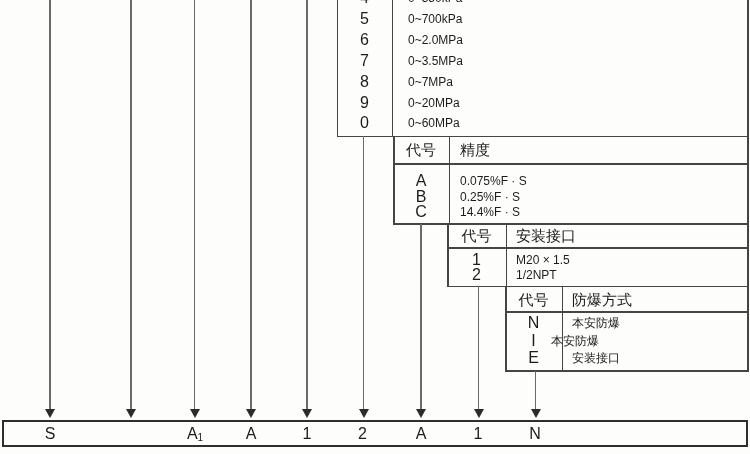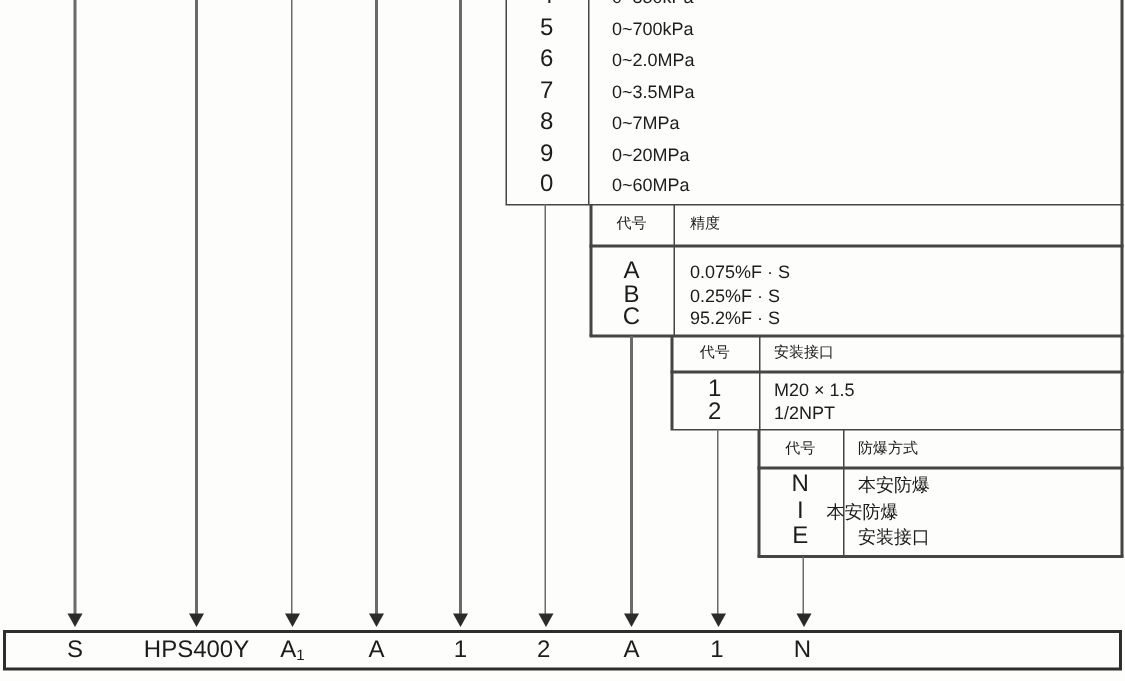--- a/index.html
+++ b/index.html
@@ -6,21 +6,21 @@
   .diagram{
     position:relative;width:750px;height:454px;overflow:hidden;
     background:#fdfdfc;color:#1c1c1c;
     font-family:"Liberation Sans","DejaVu Sans",sans-serif;
   }
   .vline{position:absolute;width:1.5px;background:#6a6a6a;}
   .vline.tbl{background:#454545;}
   .hline{position:absolute;height:1.5px;background:#454545;}
   .code{position:absolute;text-align:center;font-size:16px;line-height:20px;white-space:nowrap;}
   .val{position:absolute;font-size:12px;line-height:20px;white-space:nowrap;}
-  .hdr{font-size:10px;}
+  .hdr{font-size:15px;}
   .arrow{position:absolute;width:0;height:0;top:409px;
          border-left:5px solid transparent;border-right:5px solid transparent;
          border-top:9.5px solid #2b2b2b;}
   .model-box{position:absolute;left:2px;top:420px;width:742px;height:23px;
              border:2px solid #2e2e2e;background:#fdfdfc;}
   .seg{position:absolute;top:424px;font-size:16px;line-height:20px;
        transform:translateX(-50%);white-space:nowrap;}
   .seg .sub{font-size:10px;vertical-align:-2px;}
 </style>
 </head>
@@ -62,21 +62,21 @@
     <div class="hline" style="left:393px;top:223px;width:355.5px"></div>
 
     <div class="code hdr" style="left:393px;top:140px;width:56px">代号</div>
     <div class="val hdr" style="left:460px;top:140px">精度</div>
 
     <div class="code" style="left:393px;top:171px;width:56px">A</div>
     <div class="val" style="left:460px;top:171px">0.075%F · S</div>
     <div class="code" style="left:393px;top:186.5px;width:56px">B</div>
     <div class="val" style="left:460px;top:186.5px">0.25%F · S</div>
     <div class="code" style="left:393px;top:202px;width:56px">C</div>
-    <div class="val" style="left:460px;top:202px">95.2%F · S</div>
+    <div class="val" style="left:460px;top:202px">14.4%F · S</div>
   </div>
 
   <div>
     <div class="vline tbl" style="left:447px;top:224px;height:62px"></div>
     <div class="vline tbl" style="left:505.5px;top:224px;height:62px"></div>
     <div class="hline" style="left:447px;top:247px;width:301.5px"></div>
     <div class="hline" style="left:447px;top:285.5px;width:301.5px"></div>
 
     <div class="code hdr" style="left:447px;top:226px;width:59px">代号</div>
     <div class="val hdr" style="left:516px;top:226px">安装接口</div>
@@ -116,21 +116,20 @@
   <div class="arrow" style="left:189.5px"></div>
   <div class="arrow" style="left:246px"></div>
   <div class="arrow" style="left:302px"></div>
   <div class="arrow" style="left:358.5px"></div>
   <div class="arrow" style="left:416px"></div>
   <div class="arrow" style="left:473.5px"></div>
   <div class="arrow" style="left:530.5px"></div>
 
   <div class="model-box"></div>
   <div class="seg" style="left:50px"><span>S</span></div>
-  <div class="seg" style="left:131px"><span>HPS400Y</span></div>
   <div class="seg" style="left:195px"><span>A</span><span class="sub">1</span></div>
   <div class="seg" style="left:251px"><span>A</span></div>
   <div class="seg" style="left:307px"><span>1</span></div>
   <div class="seg" style="left:362.5px"><span>2</span></div>
   <div class="seg" style="left:421px"><span>A</span></div>
   <div class="seg" style="left:478px"><span>1</span></div>
   <div class="seg" style="left:535px"><span>N</span></div>
 
 </div>
 

